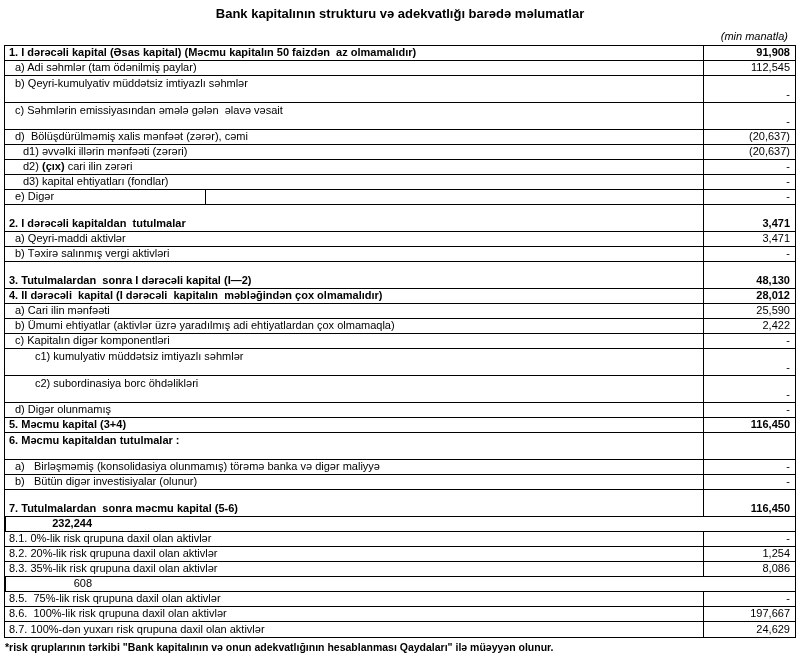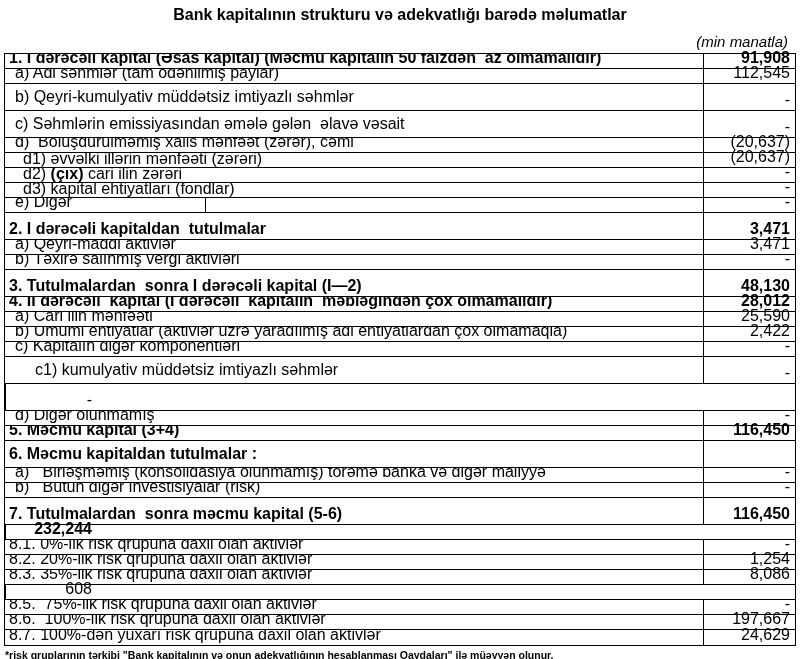--- a/index.html
+++ b/index.html
@@ -11,54 +11,54 @@
   .page {
     width: 800px;
     height: 659px;
     padding: 3px 4px 0 4px;
     background: #fff;
     overflow: hidden;
   }
   .title {
     text-align: center;
     font-weight: bold;
-    font-size: 16px;
+    font-size: 13px;
     padding: 3px 0 9px 0;
   }
   .unit-note {
     text-align: right;
     font-style: italic;
-    font-size: 15px;
+    font-size: 11px;
     padding-right: 8px;
     margin-bottom: 3px;
   }
   .cap-table {
     border: 1px solid #000;
     width: 100%;
   }
   .trow {
     display: flex;
     align-items: stretch;
     height: 15px;
     border-bottom: 1px solid #000;
-    font-size: 16px;
+    font-size: 11px;
     line-height: 1.15;
   }
   .trow:last-child { border-bottom: 0; }
   .trow.tall { height: 27px; }
   .trow.bold { font-weight: bold; }
   .tlabel {
     flex: 1 1 auto;
     position: relative;
     display: flex;
     align-items: flex-end;
     padding: 0 2px 1px 4px;
     overflow: hidden;
   }
-  .trow.va-top .tlabel { align-items: center; padding-top: 1px; }
+  .trow.va-top .tlabel { align-items: flex-start; padding-top: 1px; }
   .tlabel.ind-1 { padding-left: 10px; }
   .tlabel.ind-2 { padding-left: 18px; align-items: center; }
   .tlabel.ind-3 { padding-left: 30px; }
   .ltext { white-space: pre; }
   .tvalue {
     flex: 0 0 92px;
     width: 92px;
     border-left: 1px solid #000;
     display: flex;
     align-items: flex-end;
@@ -190,20 +190,23 @@
         </div>
         <div class="tvalue">-</div>
       </div>
       <div class="trow tall va-top">
         <div class="tlabel ind-3">
           <span class="ltext">c1) kumulyativ müddətsiz imtiyazlı səhmlər</span>
         </div>
         <div class="tvalue">-</div>
       </div>
       <div class="trow tall va-top">
+        <div class="tlabel ind-3">
+          <span class="ltext">c2) subordinasiya borc öhdəlikləri</span>
+        </div>
         <div class="tvalue">-</div>
       </div>
       <div class="trow">
         <div class="tlabel ind-1">
           <span class="ltext">d) Digər olunmamış</span>
         </div>
         <div class="tvalue">-</div>
       </div>
       <div class="trow bold">
         <div class="tlabel">
@@ -218,21 +221,21 @@
         <div class="tvalue"></div>
       </div>
       <div class="trow">
         <div class="tlabel ind-1">
           <span class="ltext">a)   Birləşməmiş (konsolidasiya olunmamış) törəmə banka və digər maliyyə</span>
         </div>
         <div class="tvalue">-</div>
       </div>
       <div class="trow">
         <div class="tlabel ind-1">
-          <span class="ltext">b)   Bütün digər investisiyalar (risk)</span>
+          <span class="ltext">b)   Bütün digər investisiyalar (olunur)</span>
         </div>
         <div class="tvalue">-</div>
       </div>
       <div class="trow bold tall">
         <div class="tlabel">
           <span class="ltext">7. Tutulmalardan  sonra məcmu kapital (5-6)</span>
         </div>
         <div class="tvalue">116,450</div>
       </div>
       <div class="trow bold">

